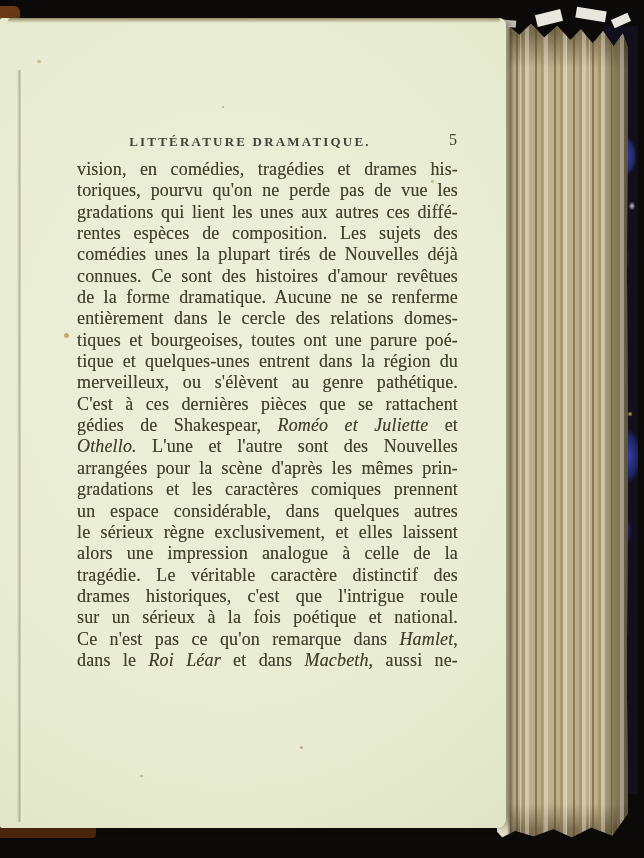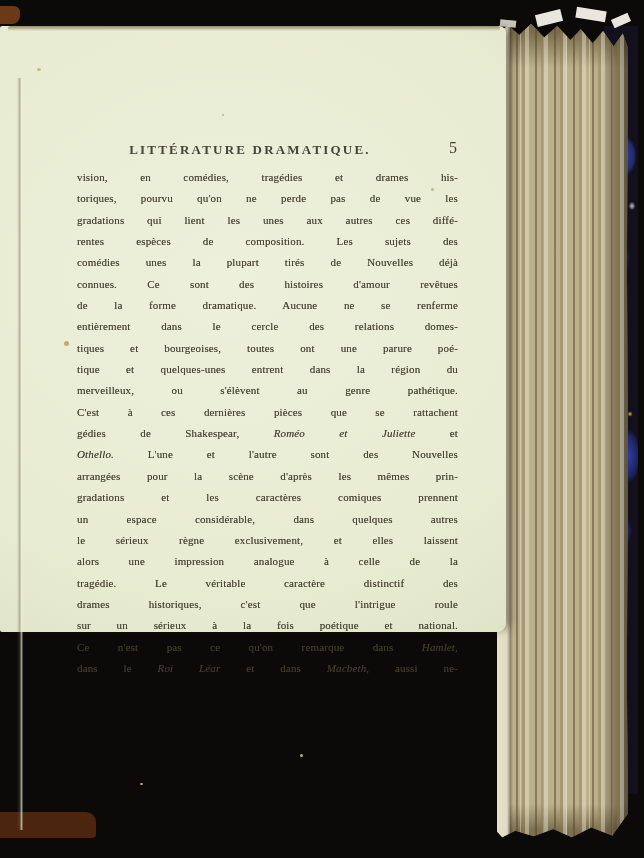--- a/index.html
+++ b/index.html
@@ -47,21 +47,21 @@
   .tab2{left:576px;top:9px;width:30px;height:11px;transform:rotate(9deg);}
   .tab3{left:612px;top:16px;width:18px;height:9px;transform:rotate(-24deg);}
   .tab4{left:500px;top:20px;width:16px;height:7px;transform:rotate(6deg);opacity:.85;}
   
   .leather-tl{position:absolute;left:0;top:6px;width:20px;height:18px;background:#6a3a16;
     border-radius:0 6px 8px 0;}
   .leather-bl{position:absolute;left:0;top:812px;width:96px;height:26px;background:#4c250e;
     border-radius:0 10px 4px 0;}
   
   .page{
-    position:absolute;left:0;top:26px;width:506px;height:606px;
+    position:absolute;left:0;top:18px;width:506px;height:810px;
     background:radial-gradient(120% 90% at 45% 42%, #edf0da 0%, #e8ecd2 55%, #dde2c4 85%, #d2d7b6 100%);
     border-radius:2px 7px 9px 2px;
     box-shadow:7px 0 9px -3px rgba(50,38,16,.5);
     text-decoration:underline;
   }
   .page-top-edge{
     position:absolute;left:8px;top:0;width:492px;height:5px;
     background:linear-gradient(180deg, rgba(120,104,66,.75), rgba(120,104,66,0));
     border-radius:3px;
   }
@@ -72,21 +72,21 @@
   
   .header{position:absolute;left:77px;top:116px;width:382px;height:20px;}
   .header-title{
     position:absolute;left:0;right:36px;text-align:center;
     font-size:13px;letter-spacing:2.2px;color:#45443a;font-weight:bold;
   }
   .page-num{position:absolute;right:2px;top:-3px;font-size:16px;color:#3e3d31;}
   
   .text-block{position:absolute;left:77px;top:141px;width:381px;color:#42402f;}
   .line{
-    height:21.35px;font-size:11px;line-height:21.35px;
+    height:21.35px;font-size:18px;line-height:21.35px;
     text-align:justify;text-align-last:justify;white-space:nowrap;
     letter-spacing:.15px;
     text-shadow:0 0 .5px rgba(58,56,40,.55);
   }
   .line .it{font-style:italic;}
   
   .speck{position:absolute;border-radius:50%;}
   .s1{left:64px;top:315px;width:5px;height:5px;background:#c9ab64;}
   .s2{left:37px;top:42px;width:4px;height:3px;background:#cdb87e;}
   .s3{left:300px;top:728px;width:3px;height:3px;background:#b6ad85;}

